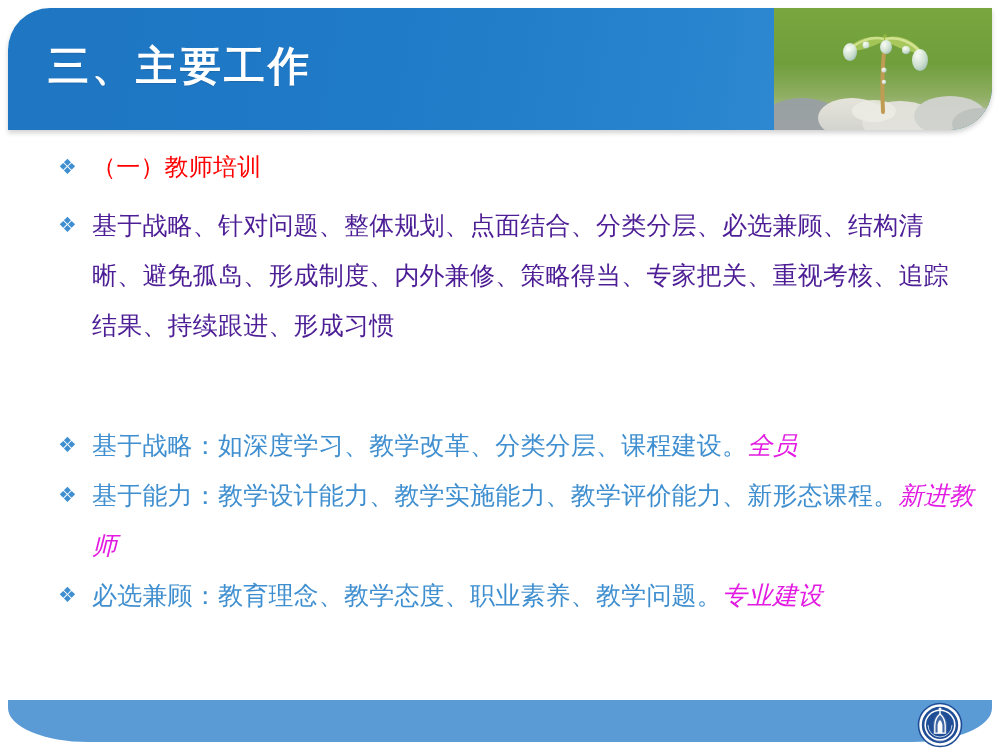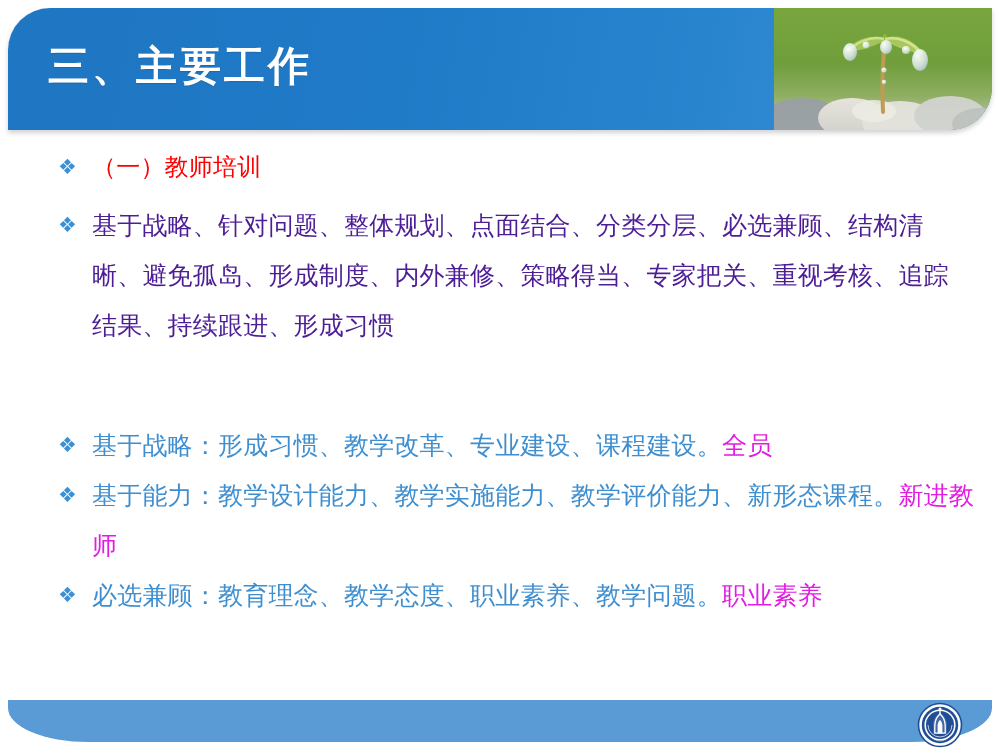--- a/index.html
+++ b/index.html
@@ -100,21 +100,21 @@
     font-size: 25px;
     line-height: 49px;
     letter-spacing: 0.2px;
     word-break: break-all;
   }
 
   
   .c-red   { color: #ff0000; text-align: center; }
   .c-green { color: #4c1d95; }
   .c-blue  { color: #3f8fd0; }
-  .c-magenta { color: #e21ce2; }
+  .c-magenta { color: #e21ce2; font-style: italic; }
 
   .row-heading .bullet-text { font-size: 24px; line-height: 38px; }
   .row-heading .bullet-mark { line-height: 38px; }
 
   .row-green { margin-top: 14px; }
   .row-green .bullet-text { line-height: 50px; }
   .row-green .bullet-mark { line-height: 50px; }
 
   .row-blue .bullet-text { line-height: 50px; }
   .row-blue .bullet-mark { line-height: 50px; }
@@ -209,35 +209,35 @@
     <div class="bullet-row row-green">
       <span class="bullet-mark c-blue">❖</span>
       <span class="bullet-text c-green" style="max-width:858px;">基于战略、针对问题、整体规划、点面结合、分类分层、必选兼顾、结构清晰、避免孤岛、形成制度、内外兼修、策略得当、专家把关、重视考核、追踪结果、持续跟进、形成习惯</span>
     </div>
 
     <div class="spacer-gap"></div>
 
     <div class="bullet-row row-blue">
       <span class="bullet-mark c-blue">❖</span>
       <span class="bullet-text" style="max-width:880px;">
-        <span class="c-blue">基于战略：形成习惯、教学改革、专业建设、课程建设。</span><span class="c-magenta">全员</span>
+        <span class="c-blue">基于战略：如深度学习、教学改革、分类分层、课程建设。</span><span class="c-magenta">全员</span>
       </span>
     </div>
 
     <div class="bullet-row row-blue">
       <span class="bullet-mark c-blue">❖</span>
       <span class="bullet-text" style="max-width:898px;">
         <span class="c-blue">基于能力：教学设计能力、教学实施能力、教学评价能力、新形态课程。</span><span class="c-magenta">新进教师</span>
       </span>
     </div>
 
     <div class="bullet-row row-blue">
       <span class="bullet-mark c-blue">❖</span>
       <span class="bullet-text" style="max-width:898px;">
-        <span class="c-blue">必选兼顾：教育理念、教学态度、职业素养、教学问题。</span><span class="c-magenta">职业素养</span>
+        <span class="c-blue">必选兼顾：教育理念、教学态度、职业素养、教学问题。</span><span class="c-magenta">专业建设</span>
       </span>
     </div>
 
   </div>
 
   <div class="footer-band"></div>
   <div class="footer-logo">
     <svg viewBox="0 0 46 46" aria-hidden="true">
       <circle cx="23" cy="23" r="21.5" fill="#ffffff" stroke="#1f4e96" stroke-width="1.6"></circle>
       <circle cx="23" cy="23" r="18.2" fill="#1f4e96"></circle>

